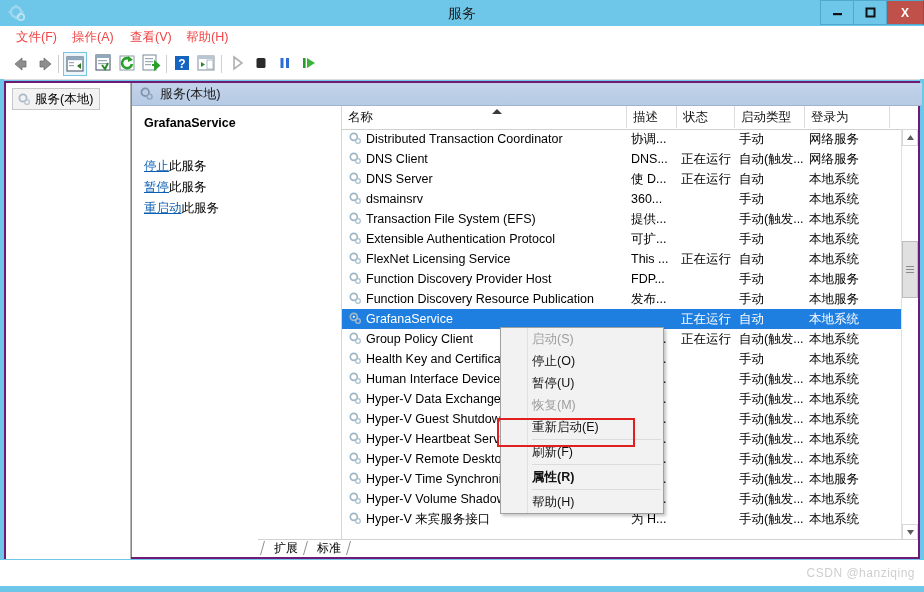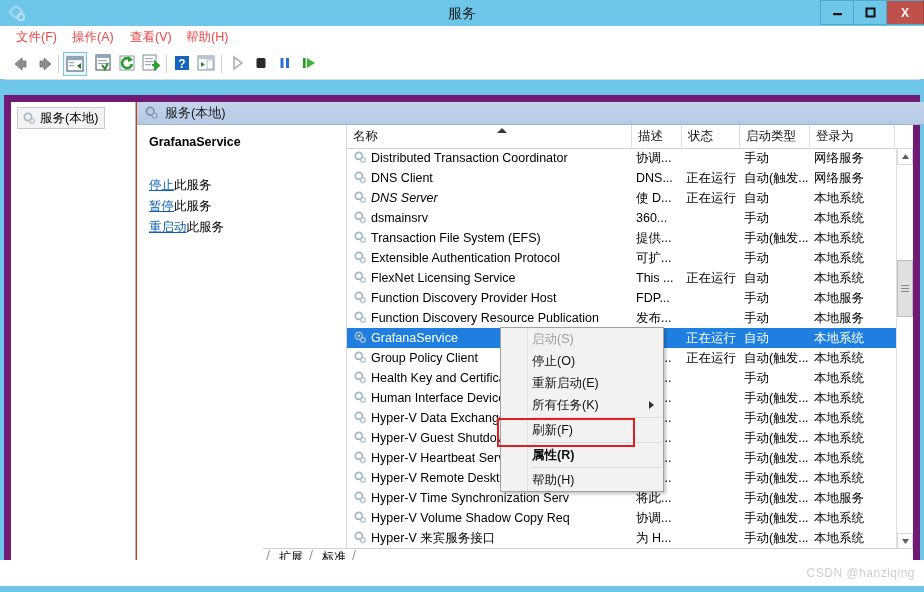--- a/index.html
+++ b/index.html
@@ -29,22 +29,22 @@
   .menubar .mi{position:absolute;top:3px;height:17px;line-height:17px;font-size:12.5px;padding:0 6px;color:#ef4444;}
 
   
   .toolbar{position:absolute;left:0;top:49px;width:924px;height:30px;background:#fff;
     border-bottom:1px solid #dcdcdc;}
   .tbtn{position:absolute;top:3px;width:24px;height:24px;}
   .tsep{position:absolute;top:6px;width:1px;height:18px;background:#cfcfcf;}
   .tbtn.active{border:1px solid #7bc3e0;background:#eaf6fb;box-sizing:border-box;}
 
   
-  .workspace{position:absolute;left:4px;top:95px;width:916px;height:478px;background:#c2410c;
-     border:7px solid #701a75;box-sizing:border-box;}
+  .workspace{position:absolute;left:4px;top:81px;width:916px;height:478px;background:#d946ef;
+     border:2px solid #701a75;box-sizing:border-box;}
 
   
   .treepane{position:absolute;left:0;top:0;width:125px;height:476px;background:#fff;
     border-right:1px solid #b5b5b5;box-sizing:border-box;}
   .treenode{position:absolute;left:6px;top:5px;height:20px;line-height:20px;
      border:1px solid #c8c8c8;background:#f3f3f3;padding:0 6px 0 22px;font-size:12.5px;white-space:nowrap;}
   .treenode .gear{position:absolute;left:4px;top:3px;}
 
   
   .contentpane{position:absolute;left:126px;top:0;right:0;bottom:0;background:#fff;}
@@ -319,21 +319,21 @@
               <div class="c-stat" style="left: 339px; width: 58px;">正在运行</div>
               <div class="c-start" style="left: 397px; width: 70px;">自动(触发...</div>
               <div class="c-log" style="left: 467px; width: 85px;">网络服务</div>
             </div>
             <div class="row" style="top: 40px;">
               <span class="gear"><svg width="14" height="14" viewBox="0 0 14 14">
                   <circle cx="5.8" cy="5.8" r="3.5" fill="none" stroke="#9fb6c6" stroke-width="1.7"></circle>
                   <circle cx="5.8" cy="5.8" r="1.1" fill="#ffffff"></circle>
                   <circle cx="10" cy="10" r="2.3" fill="none" stroke="#aac0ce" stroke-width="1.3"></circle>
                 </svg></span>
-              <div class="c-name" style="width: 261px; font-style: italic;">DNS Server</div>
+              <div class="c-name" style="width: 261px;">DNS Server</div>
               <div class="c-desc" style="left: 289px; width: 50px;">使 D...</div>
               <div class="c-stat" style="left: 339px; width: 58px;">正在运行</div>
               <div class="c-start" style="left: 397px; width: 70px;">自动</div>
               <div class="c-log" style="left: 467px; width: 85px;">本地系统</div>
             </div>
             <div class="row" style="top: 60px;">
               <span class="gear"><svg width="14" height="14" viewBox="0 0 14 14">
                   <circle cx="5.8" cy="5.8" r="3.5" fill="none" stroke="#9fb6c6" stroke-width="1.7"></circle>
                   <circle cx="5.8" cy="5.8" r="1.1" fill="#ffffff"></circle>
                   <circle cx="10" cy="10" r="2.3" fill="none" stroke="#aac0ce" stroke-width="1.3"></circle>
@@ -564,22 +564,23 @@
         <div class="tabslash" style="left:90px;transform:skewX(-16deg)"></div>
       </div>
 
     </div>
   </div>
 
   <div class="ctxmenu" id="ctxmenu">
     <div class="stripe"></div>
   <div class="ctxitem disabled"><span>启动(S)</span></div>
       <div class="ctxitem"><span>停止(O)</span></div>
+      <div class="ctxitem"><span>暂停(U)</span></div>
+      <div class="ctxitem disabled"><span>恢复(M)</span></div>
       <div class="ctxitem"><span>重新启动(E)</span></div>
-      <div class="ctxitem"><span>所有任务(K)</span><span class="arrow"></span></div>
       <div class="ctxsep"></div>
       <div class="ctxitem"><span>刷新(F)</span></div>
       <div class="ctxsep"></div>
       <div class="ctxitem bold"><span>属性(R)</span></div>
       <div class="ctxsep"></div>
       <div class="ctxitem"><span>帮助(H)</span></div>
     </div>
   <div class="redbox"></div>
 
   <div class="bottomstrip"></div>

